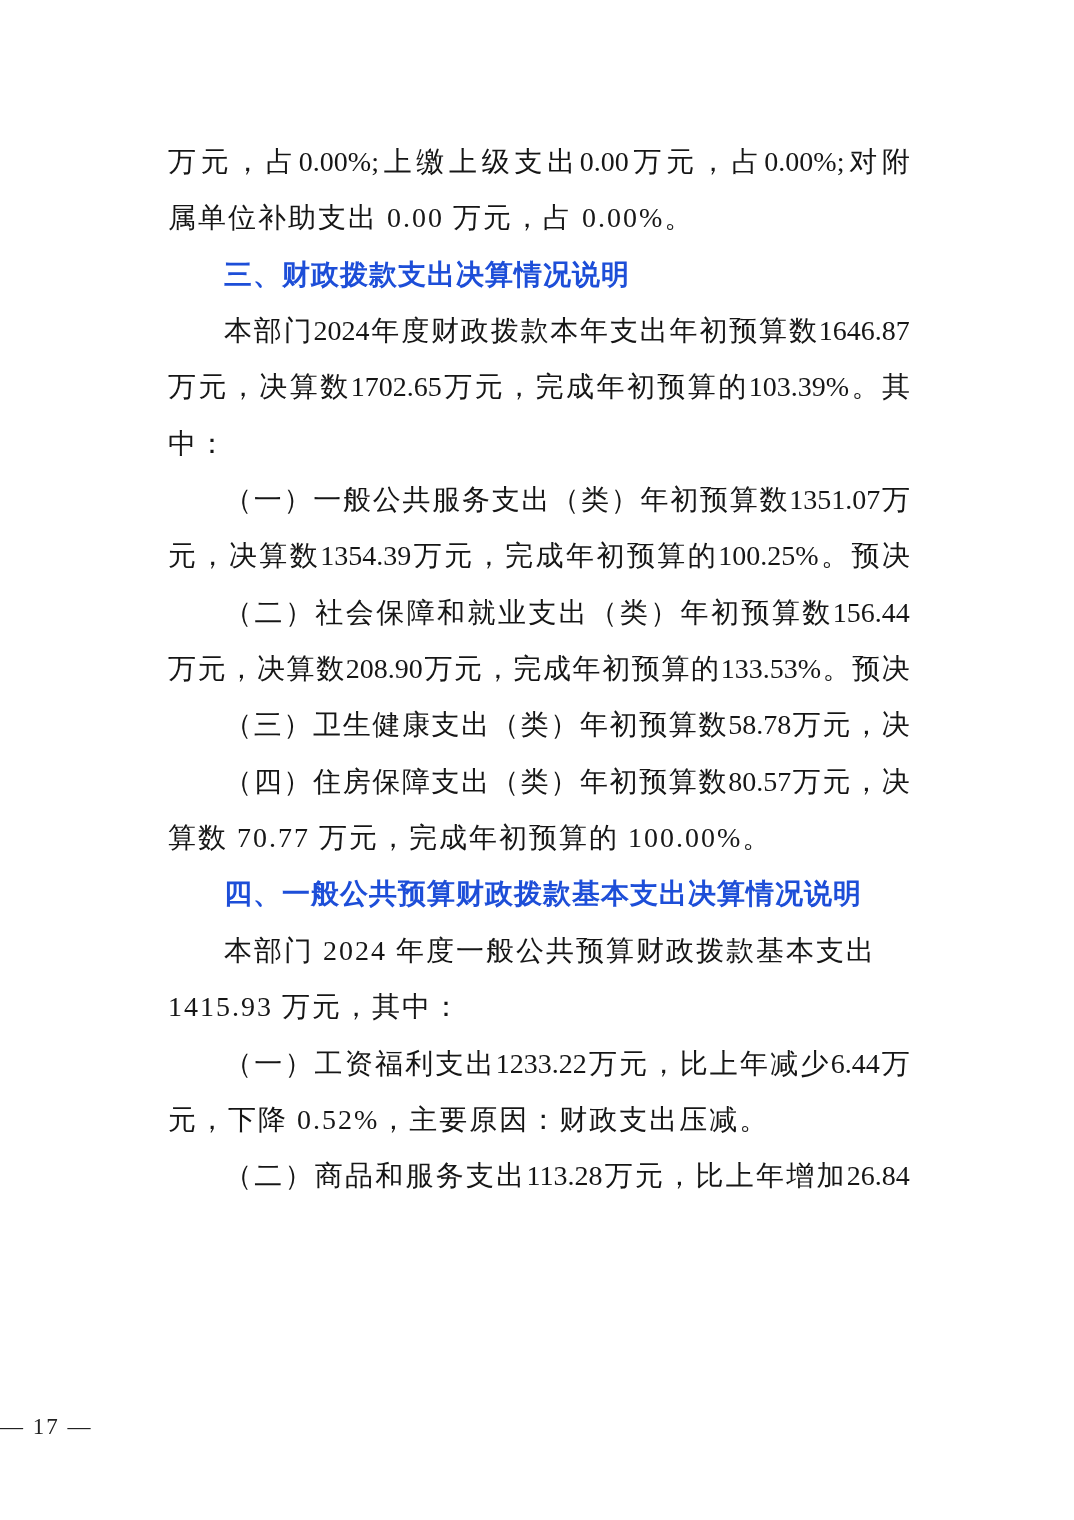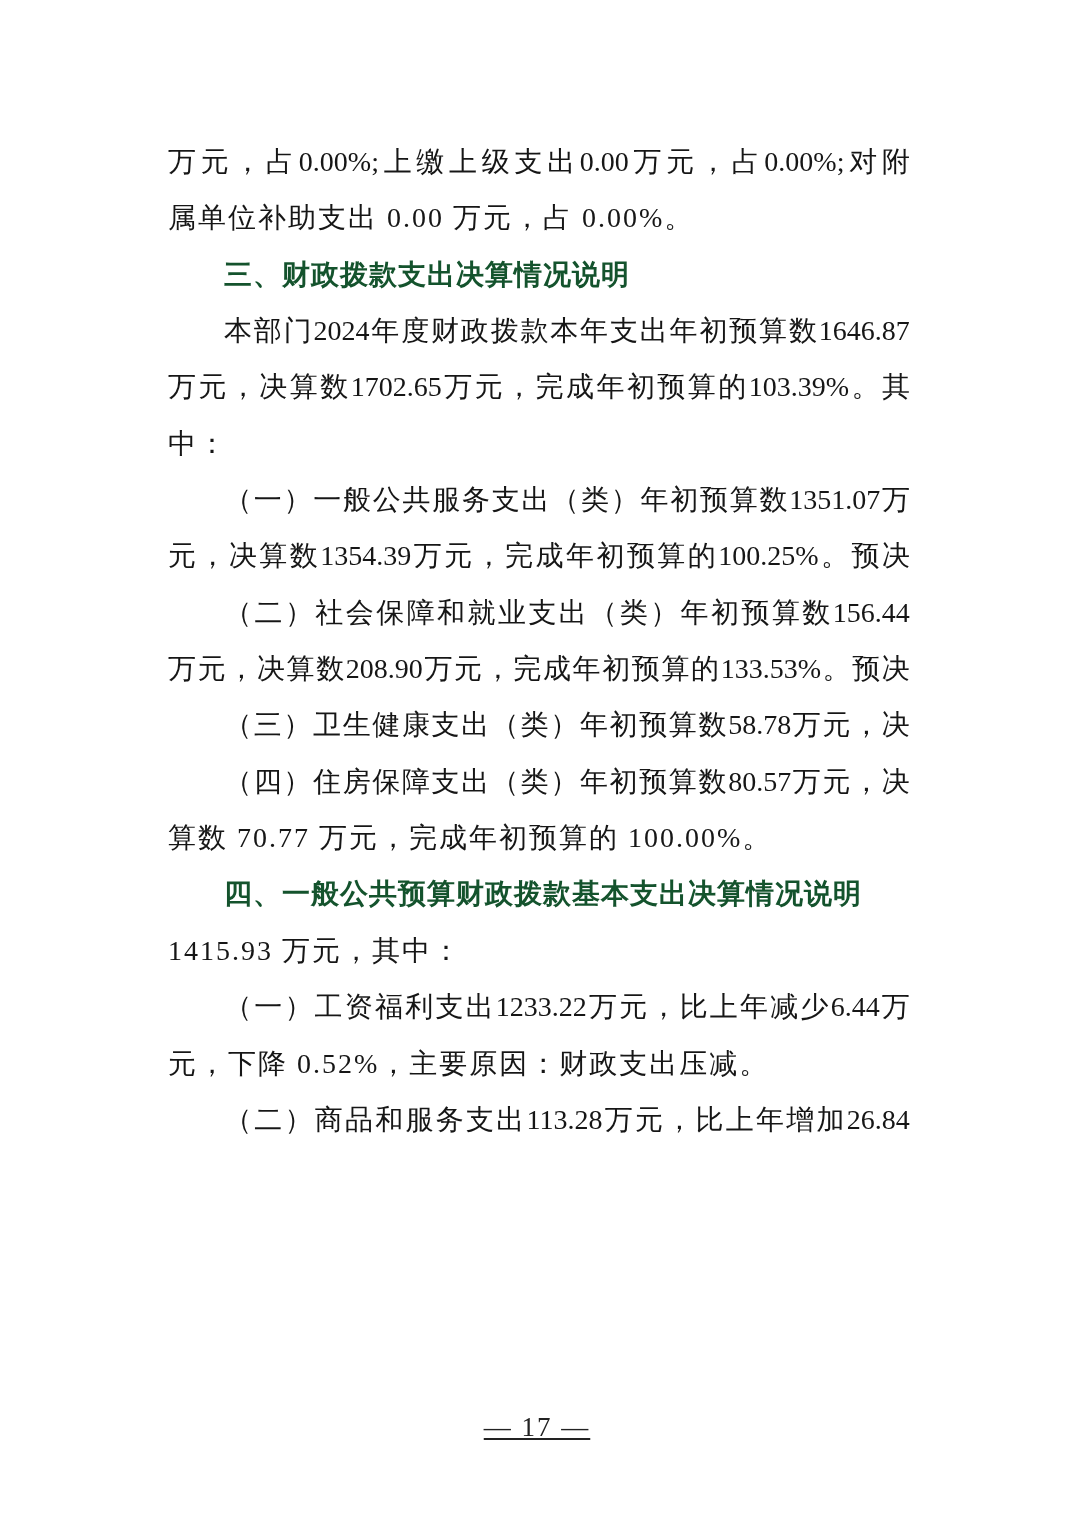--- a/index.html
+++ b/index.html
@@ -41,34 +41,32 @@
   }
   .line.fill.indent {
     padding-left: 56px;
     box-sizing: border-box;
   }
   .line.heading {
     font-family: "Liberation Sans", "DejaVu Sans", sans-serif;
     font-weight: 700;
     font-size: 28px;
     letter-spacing: 1px;
-    color: #14532d;
+    color: #1d4ed8;
   }
   .page-footer {
     position: absolute;
     left: 0;
     top: 1399px;
     width: 1074px;
     height: 56px;
     line-height: 56px;
-    text-align: center;
-    font-size: 27px;
+    font-size: 23px;
     letter-spacing: 2px;
     color: #222222;
-    text-decoration: underline;
   }
 </style>
 </head>
 <body>
 
 <div class="page">
   <div class="doc-lines">
       <div class="line fill">
         <span>万</span>
         <span>元</span>
@@ -271,20 +269,21 @@
         <span>算</span>
         <span>数</span>
         <span>80.57</span>
         <span>万</span>
         <span>元</span>
         <span>，</span>
         <span>决</span>
       </div>
       <div class="line">算数 70.77 万元，完成年初预算的 100.00%。</div>
       <div class="line heading indent">四、一般公共预算财政拨款基本支出决算情况说明</div>
+      <div class="line indent">本部门 2024 年度一般公共预算财政拨款基本支出</div>
       <div class="line">1415.93 万元，其中：</div>
       <div class="line indent fill">
         <span>（</span>
         <span>一</span>
         <span>）</span>
         <span>工</span>
         <span>资</span>
         <span>福</span>
         <span>利</span>
         <span>支</span>

